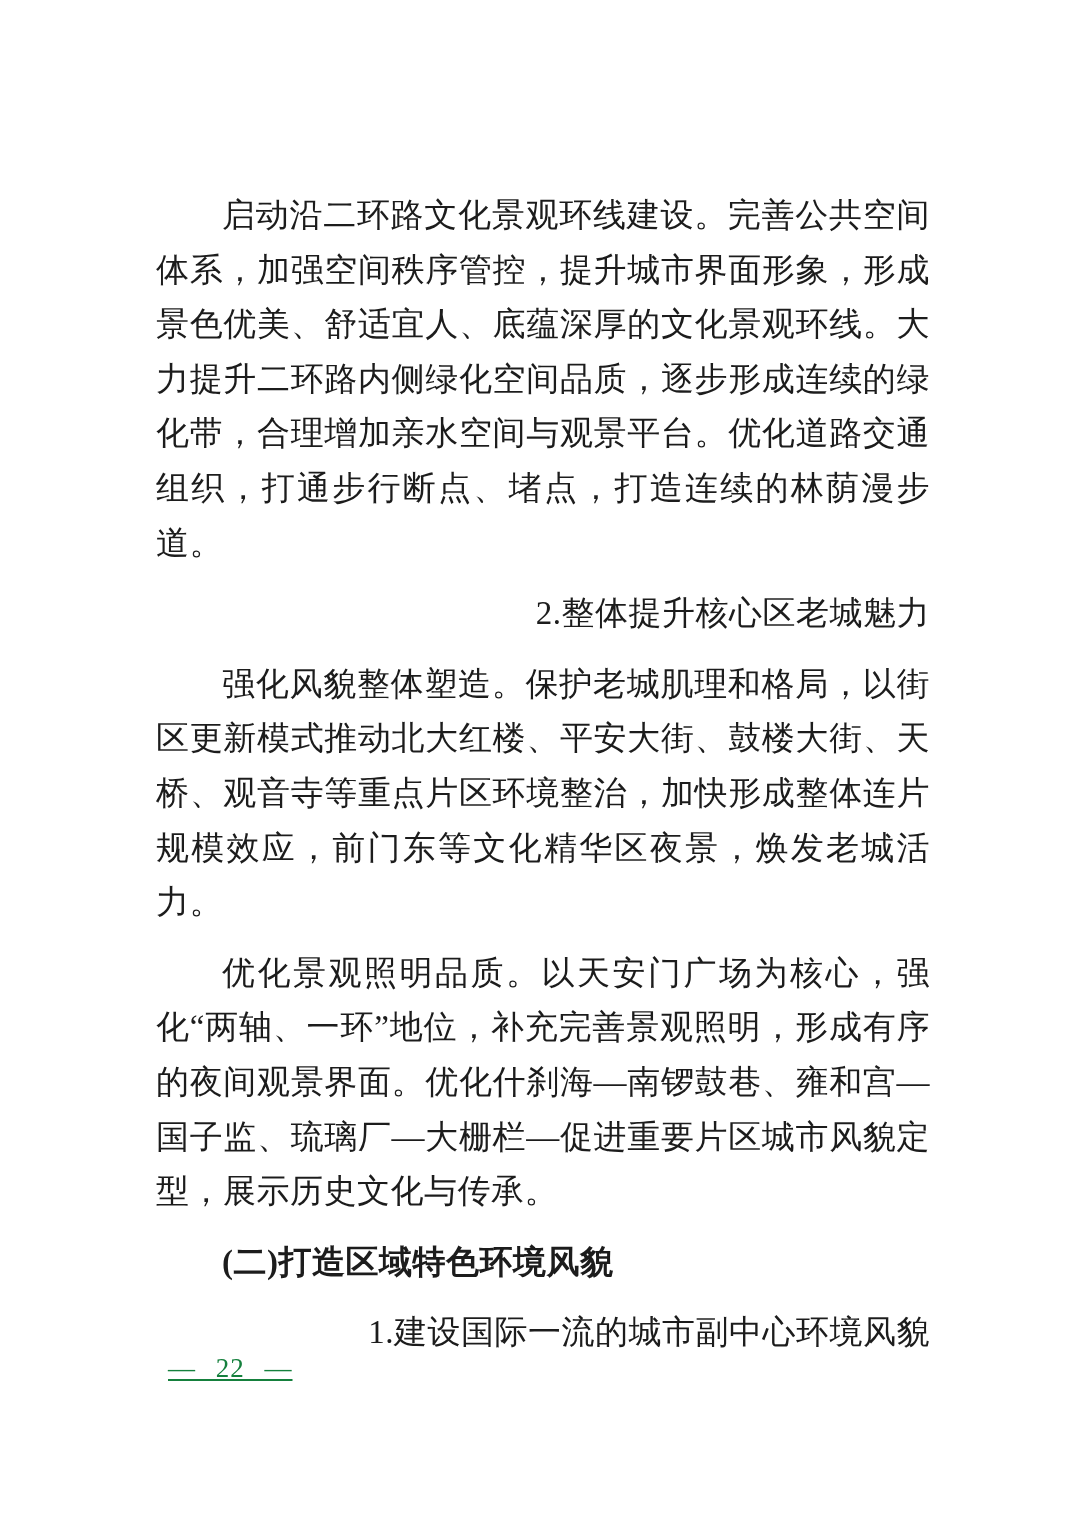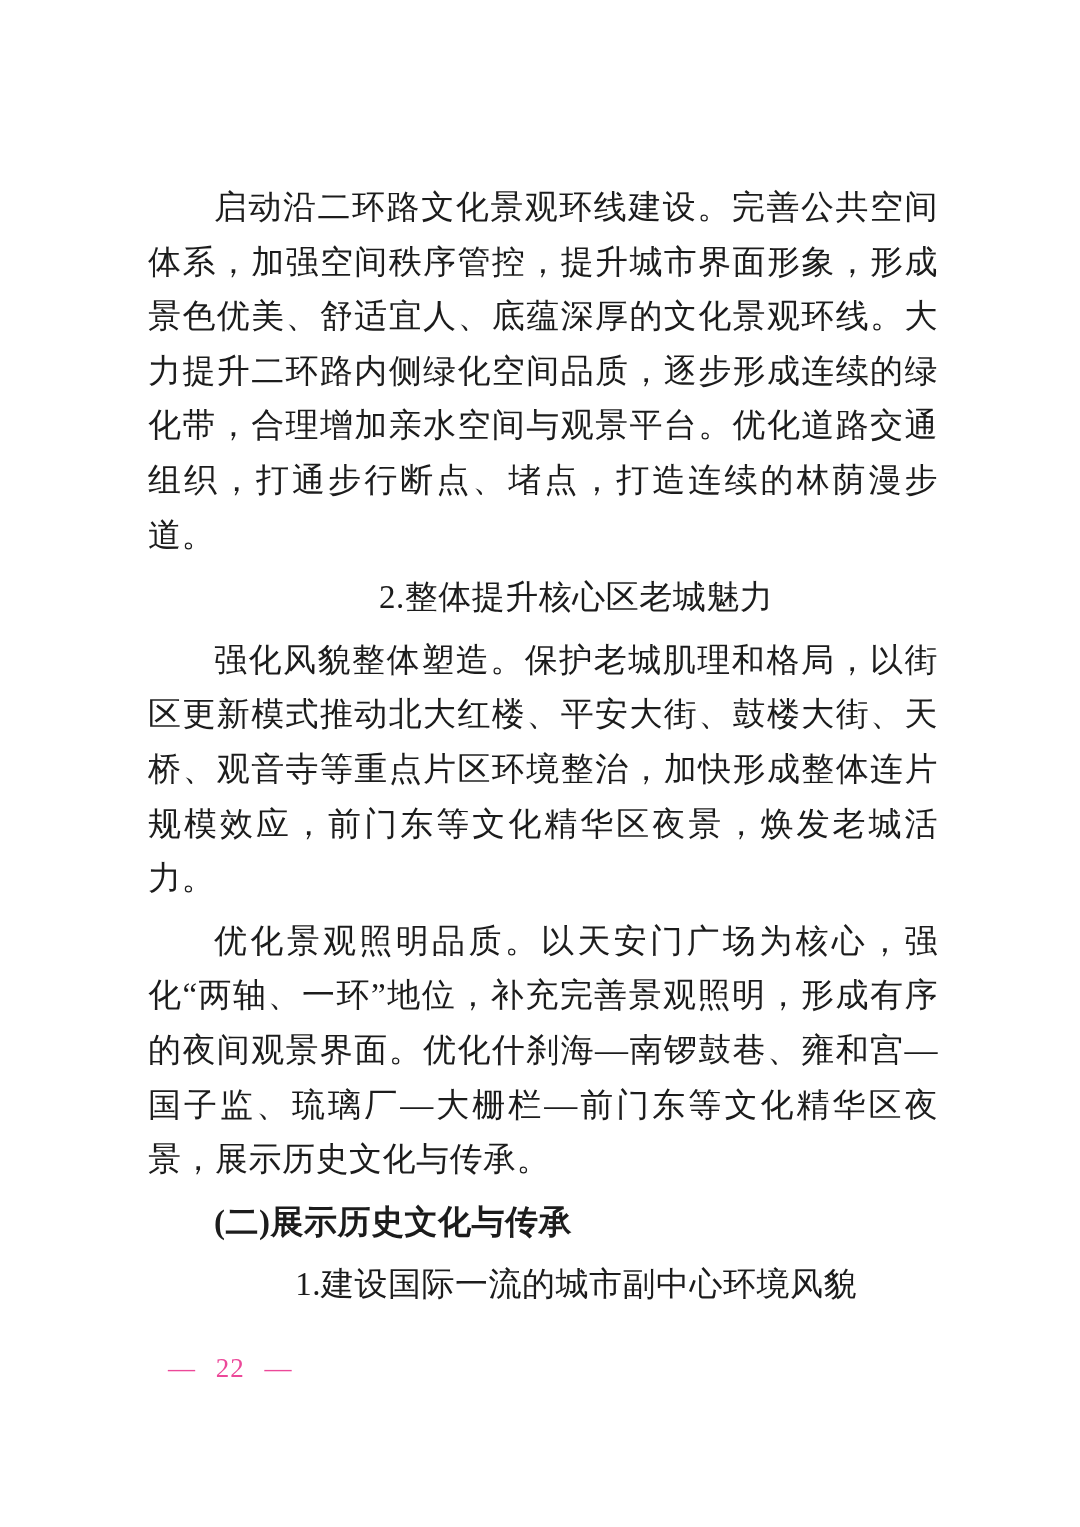--- a/index.html
+++ b/index.html
@@ -21,52 +21,53 @@
     left: 140px;
     top: 172px;
     width: 806px;
     font-size: 33px;
     line-height: 54.6px;
     letter-spacing: 0.5px;
     text-align: justify;
     text-justify: inter-ideograph;
   }
   .content p {
-    margin: 8px;
+    margin: 16px;
     padding: 0;
     text-indent: 2em;
   }
   .content p.heading-sub {
     font-weight: bold;
     text-align: left;
   }
   .content p.heading-num {
-    text-align: center;
+    text-align: right;
   }
   .footer {
     position: absolute;
     left: 168px;
     top: 1352px;
     font-size: 27px;
     line-height: 32px;
-    color: #ec4899;
+    color: #15803d;
     word-spacing: 12px;
     letter-spacing: 1px;
+    text-decoration: underline;
   }
 </style>
 </head>
 <body>
 
 <div class="page">
   <div class="content">
     <p class="body-para">启动沿二环路文化景观环线建设。完善公共空间体系，加强空间秩序管控，提升城市界面形象，形成景色优美、舒适宜人、底蕴深厚的文化景观环线。大力提升二环路内侧绿化空间品质，逐步形成连续的绿化带，合理增加亲水空间与观景平台。优化道路交通组织，打通步行断点、堵点，打造连续的林荫漫步道。</p>
     <p class="heading-num">2.整体提升核心区老城魅力</p>
     <p class="body-para">强化风貌整体塑造。保护老城肌理和格局，以街区更新模式推动北大红楼、平安大街、鼓楼大街、天桥、观音寺等重点片区环境整治，加快形成整体连片规模效应，前门东等文化精华区夜景，焕发老城活力。</p>
-    <p class="body-para">优化景观照明品质。以天安门广场为核心，强化“两轴、一环”地位，补充完善景观照明，形成有序的夜间观景界面。优化什刹海—南锣鼓巷、雍和宫—国子监、琉璃厂—大栅栏—前门东等文化精华区夜景，展示历史文化与传承。</p>
-    <p class="heading-sub">(二)展示历史文化与传承</p>
+    <p class="body-para">优化景观照明品质。以天安门广场为核心，强化“两轴、一环”地位，补充完善景观照明，形成有序的夜间观景界面。优化什刹海—南锣鼓巷、雍和宫—国子监、琉璃厂—大栅栏—促进重要片区城市风貌定型，展示历史文化与传承。</p>
+    <p class="heading-sub">(二)打造区域特色环境风貌</p>
     <p class="heading-num">1.建设国际一流的城市副中心环境风貌</p>
 
   </div>
 
   <div class="footer">
     <span>— 22 —</span>
   </div>
 </div>
 
 </body></html>

